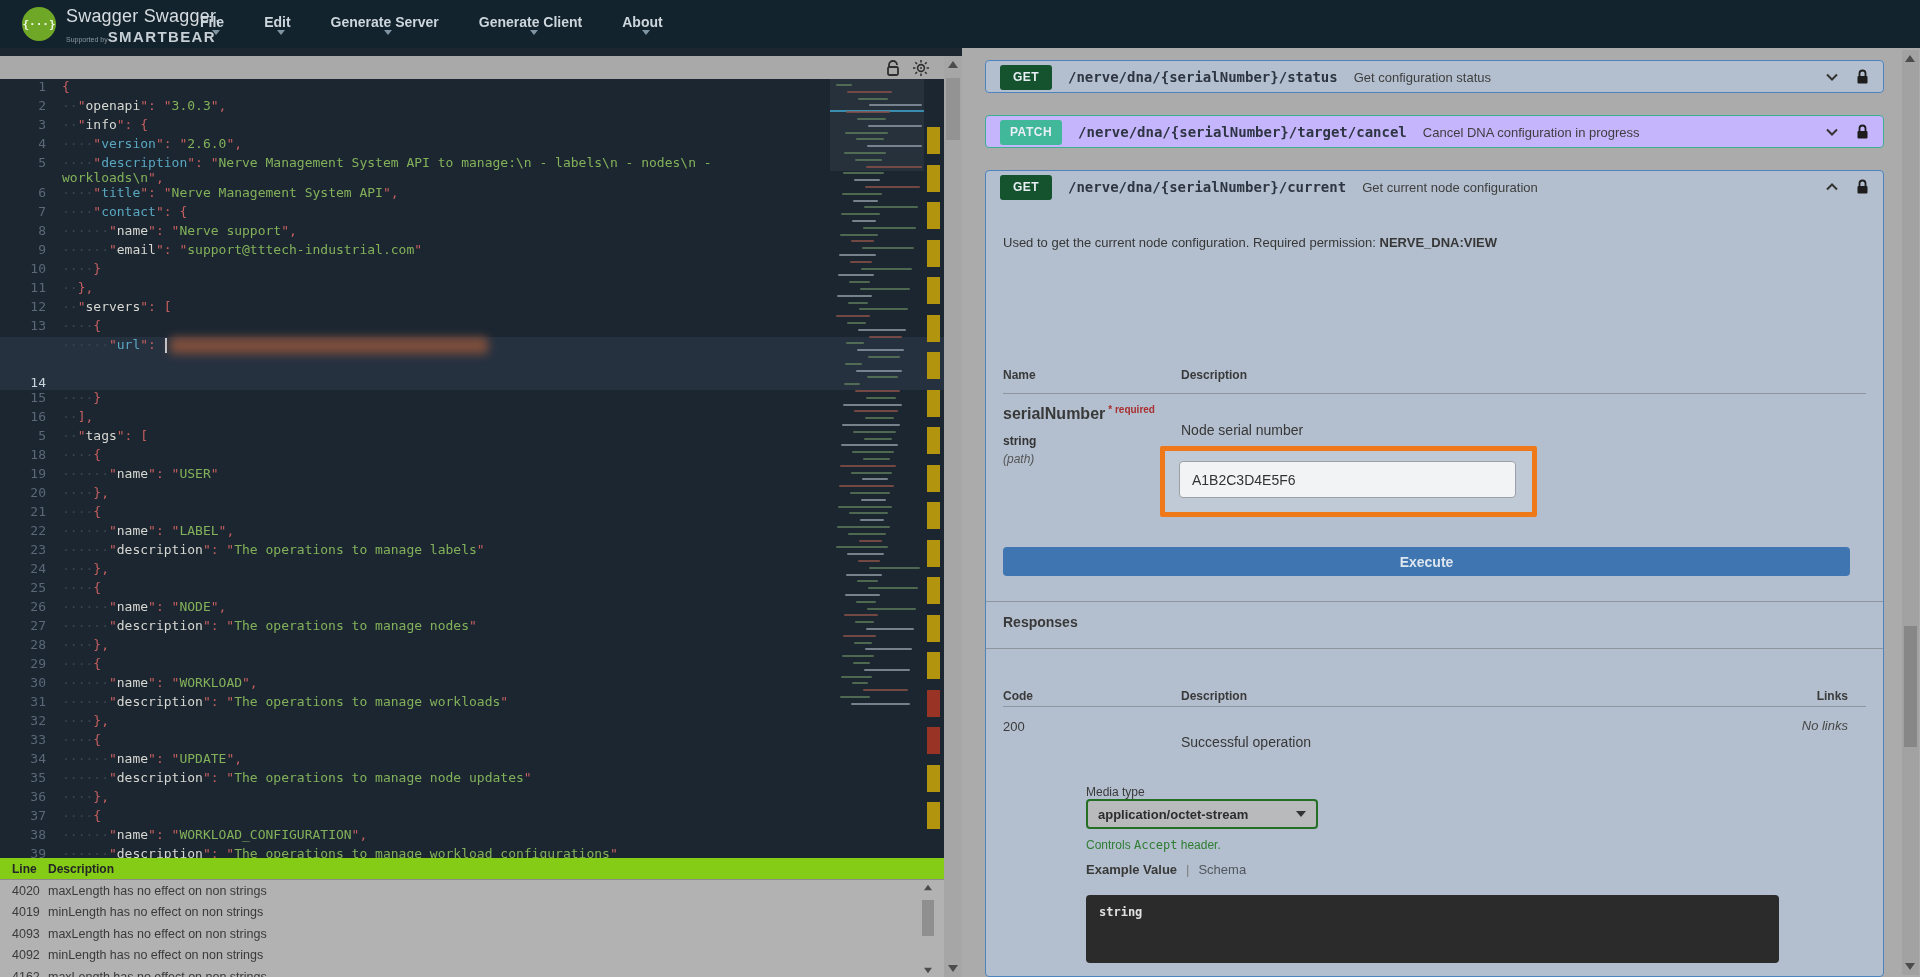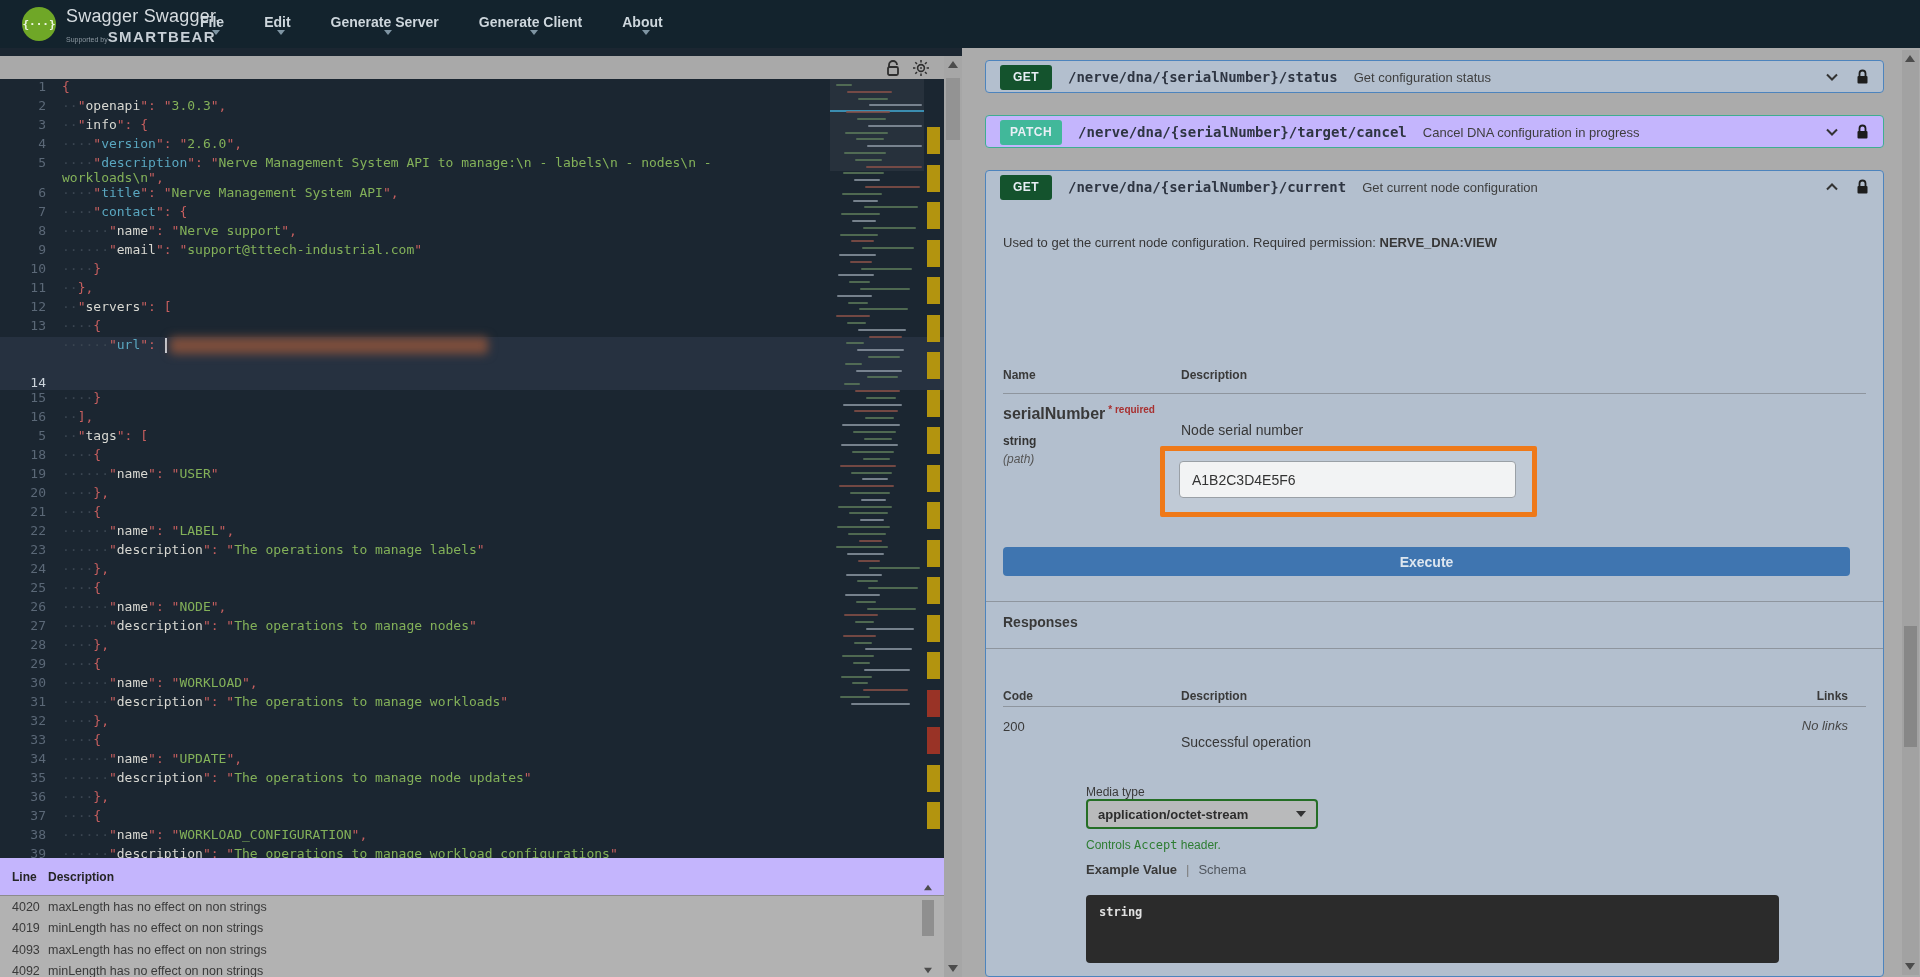--- a/index.html
+++ b/index.html
@@ -44,21 +44,21 @@
   .mk { position:absolute; left:1px; width:13px; }
 
   .escroll { position:absolute; left:944px; top:8px; width:18px; height:921px; background:#a6a6a6; cursor:pointer; }
   .escroll .thumb { position:absolute; left:2px; top:22px; width:14px; height:62px; background:#939393; }
   .tri-up { width:0; height:0; border-left:5px solid transparent; border-right:5px solid transparent;
     border-bottom:7px solid #4c4c4c; position:absolute; left:4px; }
   .tri-down { width:0; height:0; border-left:5px solid transparent; border-right:5px solid transparent;
     border-top:7px solid #4c4c4c; position:absolute; left:4px; }
 
   .epanel { position:absolute; left:0; top:810px; width:944px; height:119px; background:#b2b2b2; }
-  .ephead { height:38px; background:#c4b5fd; border-bottom:1px solid #8c8c8c; display:flex; align-items:center;
+  .ephead { height:22px; background:#84cc16; border-bottom:1px solid #8c8c8c; display:flex; align-items:center;
     font-size:12px; font-weight:bold; color:#252525; }
   .ephead .h-line { padding-left:12px; width:48px; }
   .er { height:21.5px; display:flex; align-items:center; font-size:12.5px; color:#3a3a3a; cursor:pointer; }
   .er .num { padding-left:12px; width:48px; }
   .epscroll { position:absolute; right:8px; top:26px; width:16px; height:90px; }
   .epscroll .thumb { position:absolute; left:2px; top:16px; width:12px; height:36px; background:#8f8f8f; }
 
   
   .rpane { position:absolute; left:962px; top:48px; width:958px; height:929px; background:#ababab; overflow:hidden; }
   .ob { position:absolute; left:23px; width:899px; border-radius:4px; }

